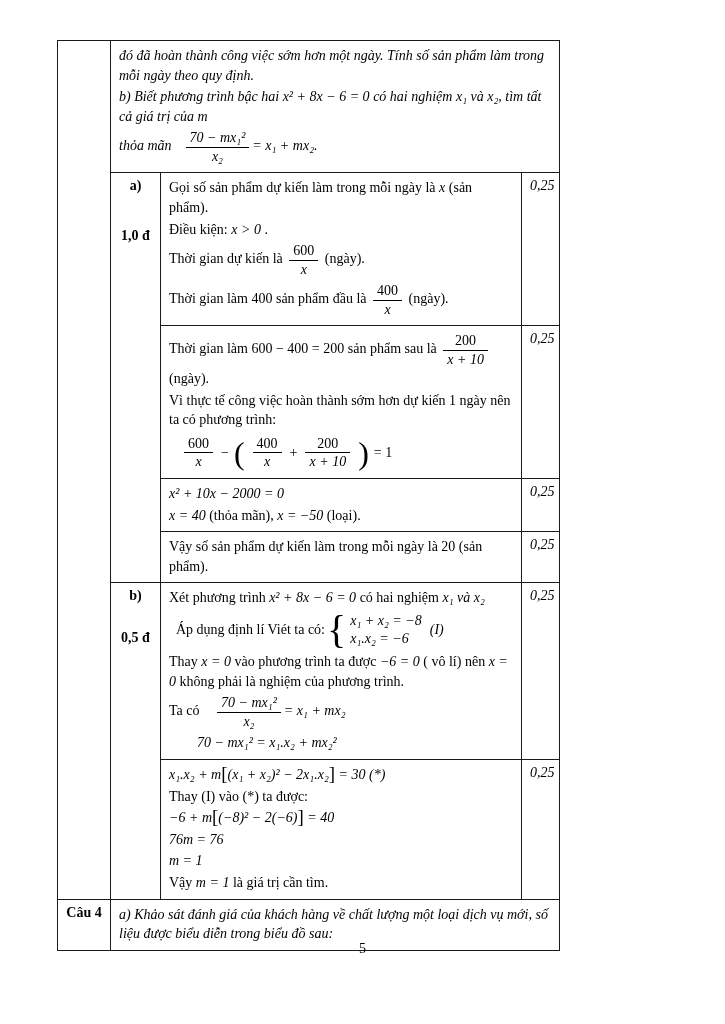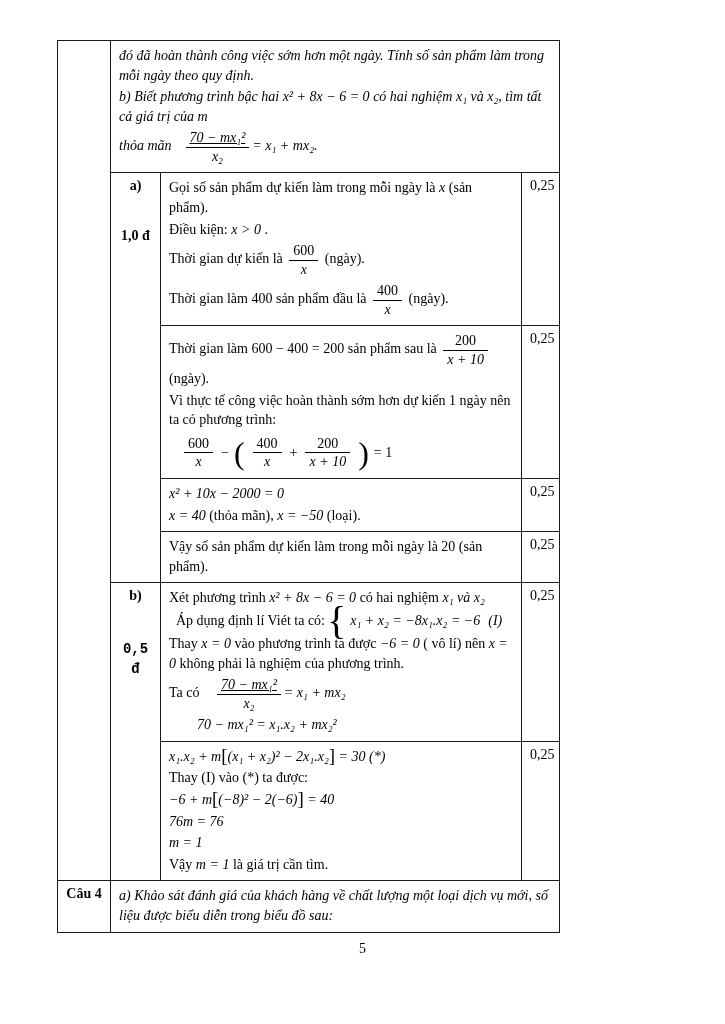--- a/index.html
+++ b/index.html
@@ -10,38 +10,38 @@
   table.rubric{
     border-collapse:collapse;table-layout:fixed;
     position:absolute;left:57px;top:40px;width:503px;
     font-size:14px;line-height:1.4;border-radius:11px;
   }
   table.rubric td{border:1px solid #1b1b1b;vertical-align:top;padding:3px 8px 4px 8px;}
   td.cell-qnum{text-align:center;font-weight:bold;padding-top:4px;}
   td.cell-label{text-align:center;font-weight:bold;}
   td.lbl-b{padding-top:20px;}
   .pts-a{margin-top:30px;}
-  .pts-b{margin-top:34px;font-family:Liberation Mono, monospace;}
-  td.cell-score{text-align:right;padding-left:2px;padding-right:2px;}
+  .pts-b{margin-top:22px;}
+  td.cell-score{text-align:right;padding-left:2px;padding-right:2px;font-style:italic;}
   td.score-bottom{vertical-align:bottom;padding-bottom:12px;}
   td.score-middle{vertical-align:middle;}
   td.cell-intro{font-style:italic;padding:5px 10px;}
   .it{font-style:italic;}
   .mt{font-style:italic;}
   .ln{margin:2px 0;}
   .frac{display:inline-flex;flex-direction:column;text-align:center;vertical-align:middle;margin:1px 3px;line-height:1.25;}
   .frac .num{border-bottom:1px solid #000;padding:0 4px;font-style:normal;}
-  .frac .num.it{font-style:italic;text-decoration:underline;}
+  .frac .num.it{font-style:italic;}
   .frac .den{padding:0 4px;font-style:italic;}
   .eq{display:flex;align-items:center;gap:5px;margin:4px 0 2px 12px;}
   .bigp{font-size:32px;line-height:0;font-weight:300;font-style:normal;}
   .sysline{display:flex;align-items:center;margin:3px 7px;}
   .sys{display:inline-flex;align-items:center;vertical-align:middle;margin:1px 0 1px 2px;}
   .brace{font-size:40px;line-height:0;margin-right:4px;font-weight:300;}
-  .syscol{display:inline-flex;flex-direction:row;font-style:italic;}
+  .syscol{display:inline-flex;flex-direction:column;font-style:italic;}
   .syscol span{line-height:1.3;}
   .sysref{margin-left:8px;}
   .bk{font-size:1.35em;line-height:0;vertical-align:-0.06em;font-style:normal;}
   .indent1{margin-left:28px;}
   .gapl{margin-left:14px;}
   .pagenum{position:absolute;left:0;right:0;top:941px;text-align:center;font-size:14px;}
 </style>
 </head>
 <body>
 

